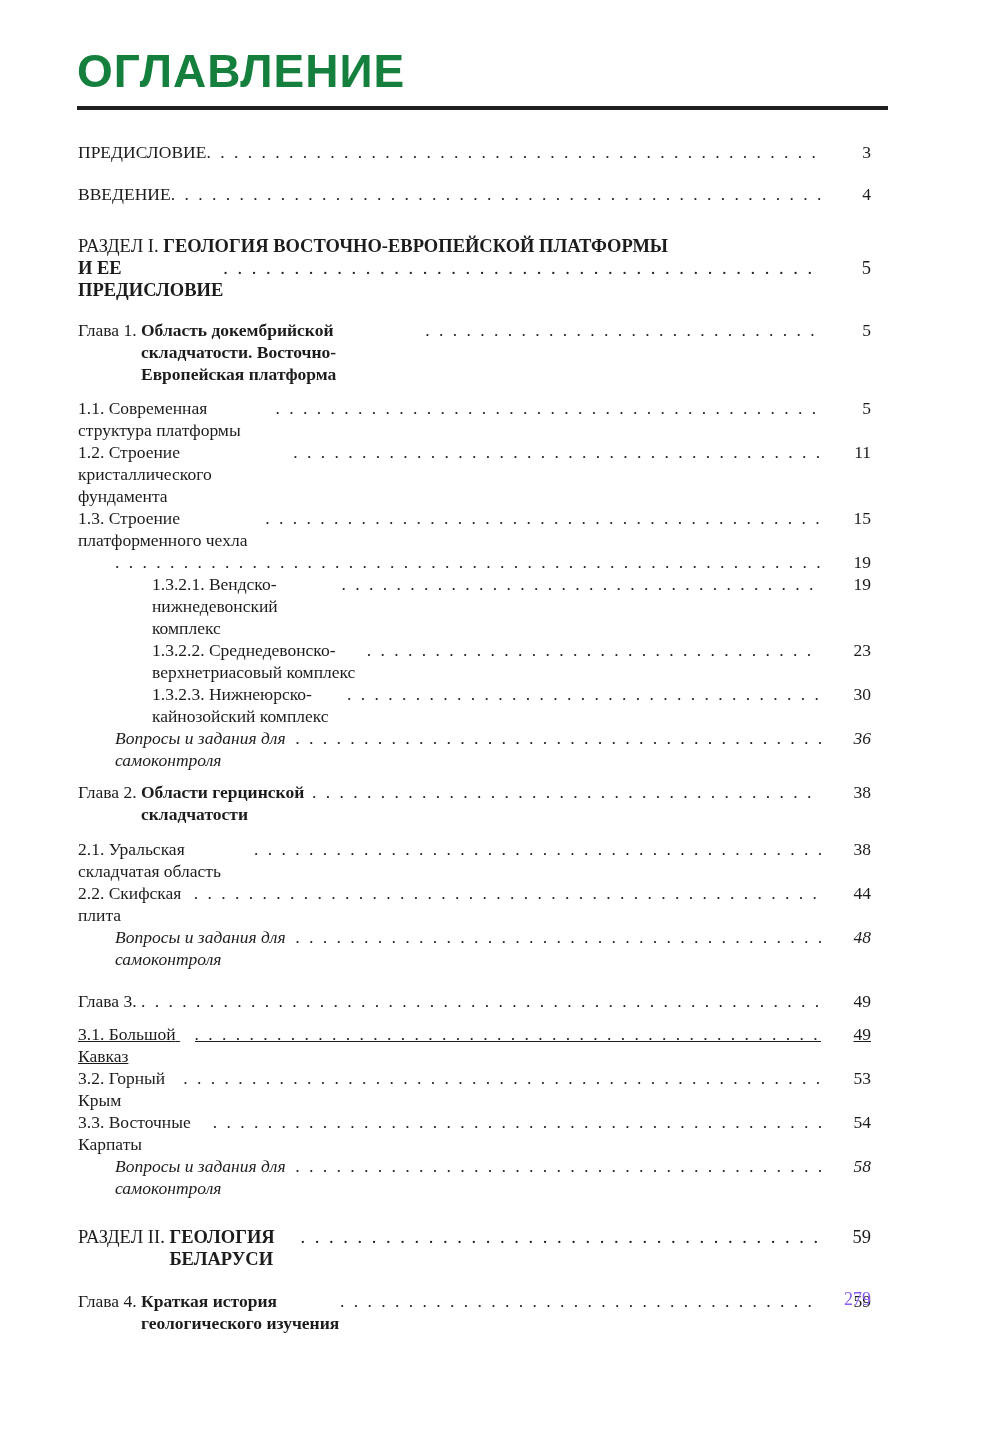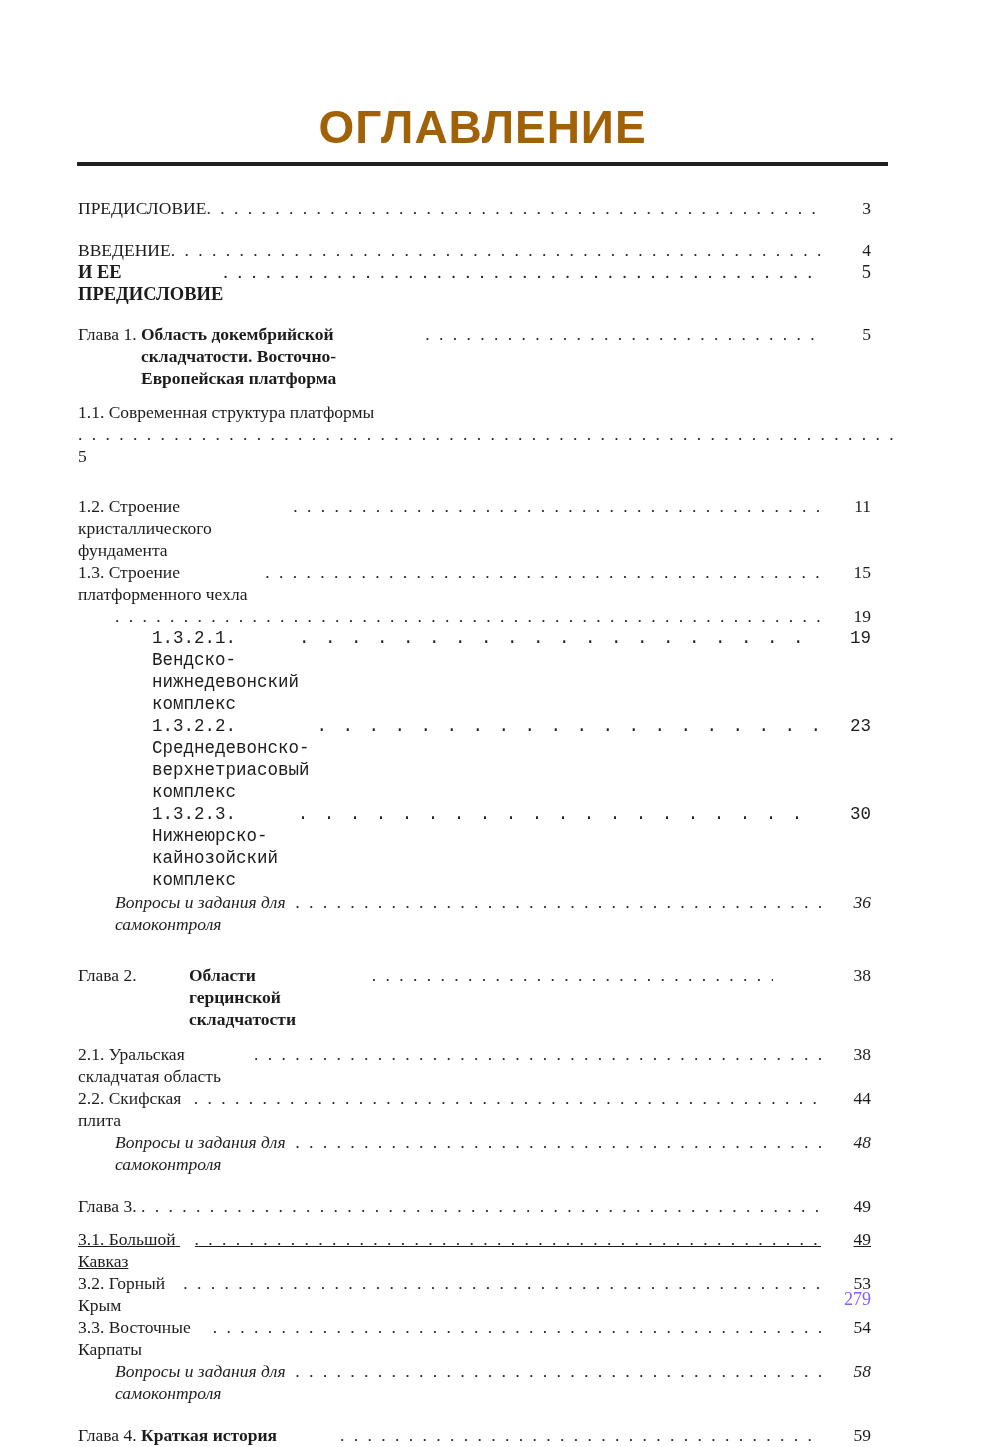--- a/index.html
+++ b/index.html
@@ -2,41 +2,41 @@
 <html lang="ru"><head>
 <meta charset="utf-8">
 <style>
   html,body{margin:0;padding:0;background:#e8e8e8;}
   .page{
     width:998px;height:1447px;background:#ffffff;position:relative;
     font-family:"Liberation Serif", serif;color:#1c1c1c;box-sizing:border-box;
     margin:0 auto;overflow:hidden;
   }
   .doc-title{
-    margin:0 0 0 77px;padding-top:102px;width:811px;text-align:center;
+    margin:0 0 0 77px;padding-top:46px;width:811px;text-align:left;
     font-family:"Liberation Sans", sans-serif;font-weight:700;
-    font-size:46px;line-height:1.1;letter-spacing:1px;color:#a16207;
+    font-size:46px;line-height:1.1;letter-spacing:1px;color:#15803d;
     transform-origin:center top;
   }
   .rule{
     margin:9px 0 0 77px;width:811px;height:4px;background:#1f1f1f;border:none;
   }
   .toc{
     margin:31px 0 0 78px;width:793px;
     font-size:17.5px;line-height:22px;
   }
   .row{display:flex;align-items:baseline;}
   .row .pre{white-space:pre;}
   .row .text{white-space:pre-wrap;}
   .style-section{font-size:18.5px;}
   .style-section .text{font-weight:700;}
   .style-chapter .text{font-weight:700;}
   .style-questions{font-style:italic;}
   .indent-1{padding-left:37px;}
-  .indent-2{padding-left:74px;font-family:Liberation Mono, monospace;}
+  .indent-2{padding-left:74px;}
   .leader{flex:1 1 auto;overflow:hidden;white-space:nowrap;min-width:0;color:#222;}
   .leader::after{
     content:" . . . . . . . . . . . . . . . . . . . . . . . . . . . . . . . . . . . . . . . . . . . . . . . . . . . . . . . . . . . .";
     letter-spacing:2.5px;
   }
   .no-leader .leader::after{content:"";}
   .pagecol{flex:0 0 50px;text-align:right;white-space:nowrap;}
   .folio{
     position:absolute;left:78px;top:1289px;width:793px;text-align:right;
     font-size:18px;color:#8b5cf6;
@@ -57,33 +57,39 @@
     <span class="text">ПРЕДИСЛОВИЕ</span>
     <span class="leader"></span>
     <span class="pagecol">3</span>
   </div>
       <div class="row style-plain indent-0" style="margin-top: 20px;">
     <span class="pre"></span>
     <span class="text">ВВЕДЕНИЕ</span>
     <span class="leader"></span>
     <span class="pagecol">4</span>
   </div>
+      <div class="row style-section indent-0 no-leader" style="margin-top: 30px;">
+    <span class="pre">РАЗДЕЛ I. </span>
+    <span class="text">ГЕОЛОГИЯ ВОСТОЧНО-ЕВРОПЕЙСКОЙ ПЛАТФОРМЫ</span>
+    <span class="leader"></span>
+    <span class="pagecol"></span>
+  </div>
       <div class="row style-section indent-0">
     <span class="pre"></span>
     <span class="text">И ЕЕ ПРЕДИСЛОВИЕ</span>
     <span class="leader"></span>
     <span class="pagecol">5</span>
   </div>
       <div class="row style-chapter indent-0" style="margin-top: 18px;">
     <span class="pre">Глава 1. </span>
     <span class="text">Область докембрийской складчатости. Восточно-Европейская платформа</span>
     <span class="leader"></span>
     <span class="pagecol">5</span>
   </div>
-      <div class="row style-item indent-0" style="margin-top: 12px; flex-direction: column;">
+      <div class="row style-item indent-0" style="margin-top: 12px;">
     <span class="pre"></span>
     <span class="text">1.1. Современная структура платформы</span>
     <span class="leader"></span>
     <span class="pagecol">5</span>
   </div>
       <div class="row style-item indent-0">
     <span class="pre"></span>
     <span class="text">1.2. Строение кристаллического фундамента</span>
     <span class="leader"></span>
     <span class="pagecol">11</span>
@@ -116,21 +122,21 @@
     <span class="text">1.3.2.3. Нижнеюрско-кайнозойский комплекс</span>
     <span class="leader"></span>
     <span class="pagecol">30</span>
   </div>
       <div class="row style-questions indent-1">
     <span class="pre"></span>
     <span class="text">Вопросы и задания для самоконтроля</span>
     <span class="leader"></span>
     <span class="pagecol">36</span>
   </div>
-      <div class="row style-chapter indent-0" style="margin-top: 29px; gap: 48px;">
+      <div class="row style-chapter indent-0" style="margin-top: 10px;">
     <span class="pre">Глава 2. </span>
     <span class="text">Области герцинской складчатости</span>
     <span class="leader"></span>
     <span class="pagecol">38</span>
   </div>
       <div class="row style-item indent-0" style="margin-top: 13px;">
     <span class="pre"></span>
     <span class="text">2.1. Уральская складчатая область</span>
     <span class="leader"></span>
     <span class="pagecol">38</span>
@@ -168,20 +174,26 @@
     <span class="pre"></span>
     <span class="text">3.3. Восточные Карпаты</span>
     <span class="leader"></span>
     <span class="pagecol">54</span>
   </div>
       <div class="row style-questions indent-1">
     <span class="pre"></span>
     <span class="text">Вопросы и задания для самоконтроля</span>
     <span class="leader"></span>
     <span class="pagecol">58</span>
+  </div>
+      <div class="row style-section indent-0" style="margin-top: 27px;">
+    <span class="pre">РАЗДЕЛ II. </span>
+    <span class="text">ГЕОЛОГИЯ БЕЛАРУСИ</span>
+    <span class="leader"></span>
+    <span class="pagecol">59</span>
   </div>
       <div class="row style-chapter indent-0" style="margin-top: 20px;">
     <span class="pre">Глава 4. </span>
     <span class="text">Краткая история геологического изучения</span>
     <span class="leader"></span>
     <span class="pagecol">59</span>
   </div>
     </div>
 
   <div class="folio">279</div>

